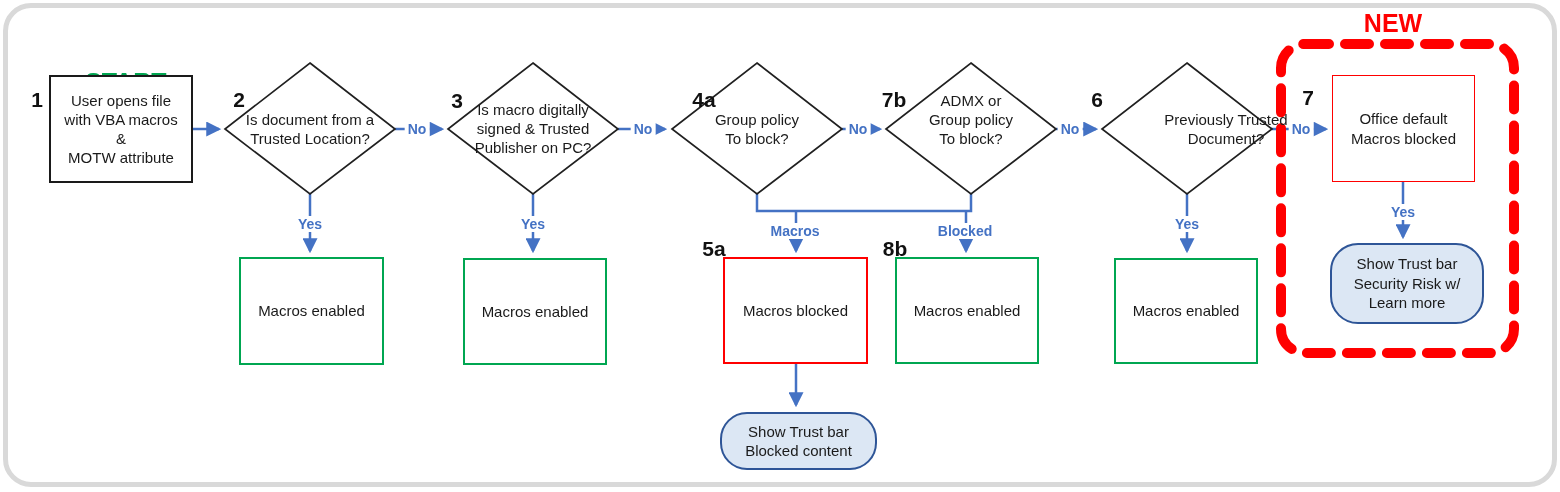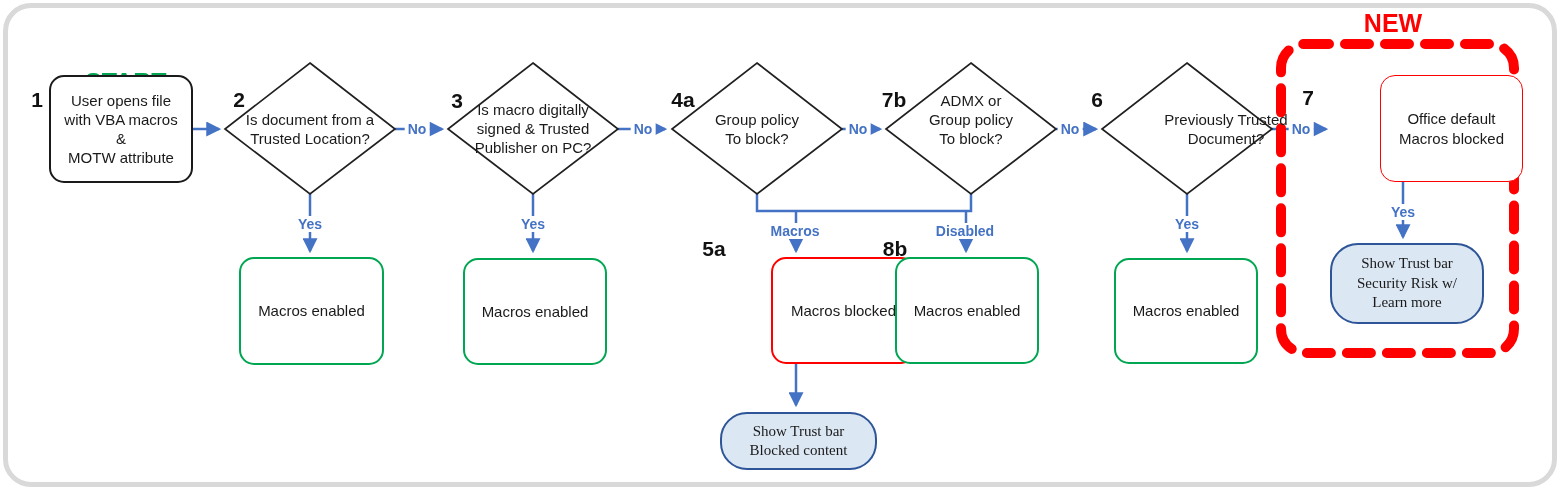--- a/index.html
+++ b/index.html
@@ -73,39 +73,37 @@
     position: absolute;
     background: #ffffff;
     display: flex;
     align-items: center;
     justify-content: center;
     text-align: center;
     white-space: pre-line;
     font-size: 15px;
     line-height: 1.28;
     color: var(--ink);
-    border-radius: 15px;
   }
   .black-box { border: 2px solid #1a1a1a; }
   .green-box { border: 2px solid var(--green); text-align: center; }
-  .red-box   { border: 2px solid var(--red); margin-left: 48px; }
+  .red-box   { border: 2px solid var(--red); }
   .red-box.thin { border-width: 1.5px; }
   .callout {
     position: absolute;
     background: var(--cfill);
     border: 2px solid var(--cborder);
     display: flex;
     align-items: center;
     justify-content: center;
     text-align: center;
     white-space: pre-line;
     font-size: 15px;
     line-height: 1.3;
     color: var(--ink);
-    font-family: Liberation Serif, serif;
   }
   .edge-label {
     position: absolute;
     transform: translate(-50%, -50%);
     background: #ffffff;
     padding: 0 3px;
     color: var(--blue);
     font-size: 14px;
     font-weight: 600;
     white-space: nowrap;
@@ -151,21 +149,21 @@
 
     <rect class="new-outline" x="1281" y="44" width="233" height="309" rx="24"></rect>
   </svg>
 
   <div class="title start" style="left:85px; top:32px">START</div>
   <div class="title new" style="left:1393px; top:9px">NEW</div>
 
   <div class="step-num" style="left:37px;   top:100px">1</div>
   <div class="step-num" style="left:239px;  top:100px">2</div>
   <div class="step-num" style="left:457px;  top:101px">3</div>
-  <div class="step-num" style="left:683px;  top:100px">4a</div>
+  <div class="step-num" style="left:704px;  top:100px">4a</div>
   <div class="step-num" style="left:894px;  top:100px">7b</div>
   <div class="step-num" style="left:714px;  top:249px">5a</div>
   <div class="step-num" style="left:895px;  top:249px">8b</div>
   <div class="step-num" style="left:1097px; top:100px">6</div>
   <div class="step-num" style="left:1308px; top:98px">7</div>
 
   <div class="box black-box" style="left:49px; top:75px; width:144px; height:108px">User opens file
 with VBA macros
 &amp;
 MOTW attribute</div>
@@ -200,15 +198,15 @@
   <div class="edge-label" style="left:310px;  top:224px">Yes</div>
   <div class="edge-label" style="left:533px;  top:224px">Yes</div>
   <div class="edge-label" style="left:1187px; top:224px">Yes</div>
   <div class="edge-label" style="left:1403px; top:212px">Yes</div>
   <div class="edge-label" style="left:417px;  top:129px">No</div>
   <div class="edge-label" style="left:643px;  top:129px">No</div>
   <div class="edge-label" style="left:858px;  top:129px">No</div>
   <div class="edge-label" style="left:1070px; top:129px">No</div>
   <div class="edge-label" style="left:1301px; top:129px">No</div>
   <div class="edge-label" style="left:795px;  top:231px">Macros</div>
-  <div class="edge-label" style="left:965px;  top:231px">Disabled</div>
+  <div class="edge-label" style="left:965px;  top:231px">Blocked</div>
 
 </div>
 
 </body></html>

